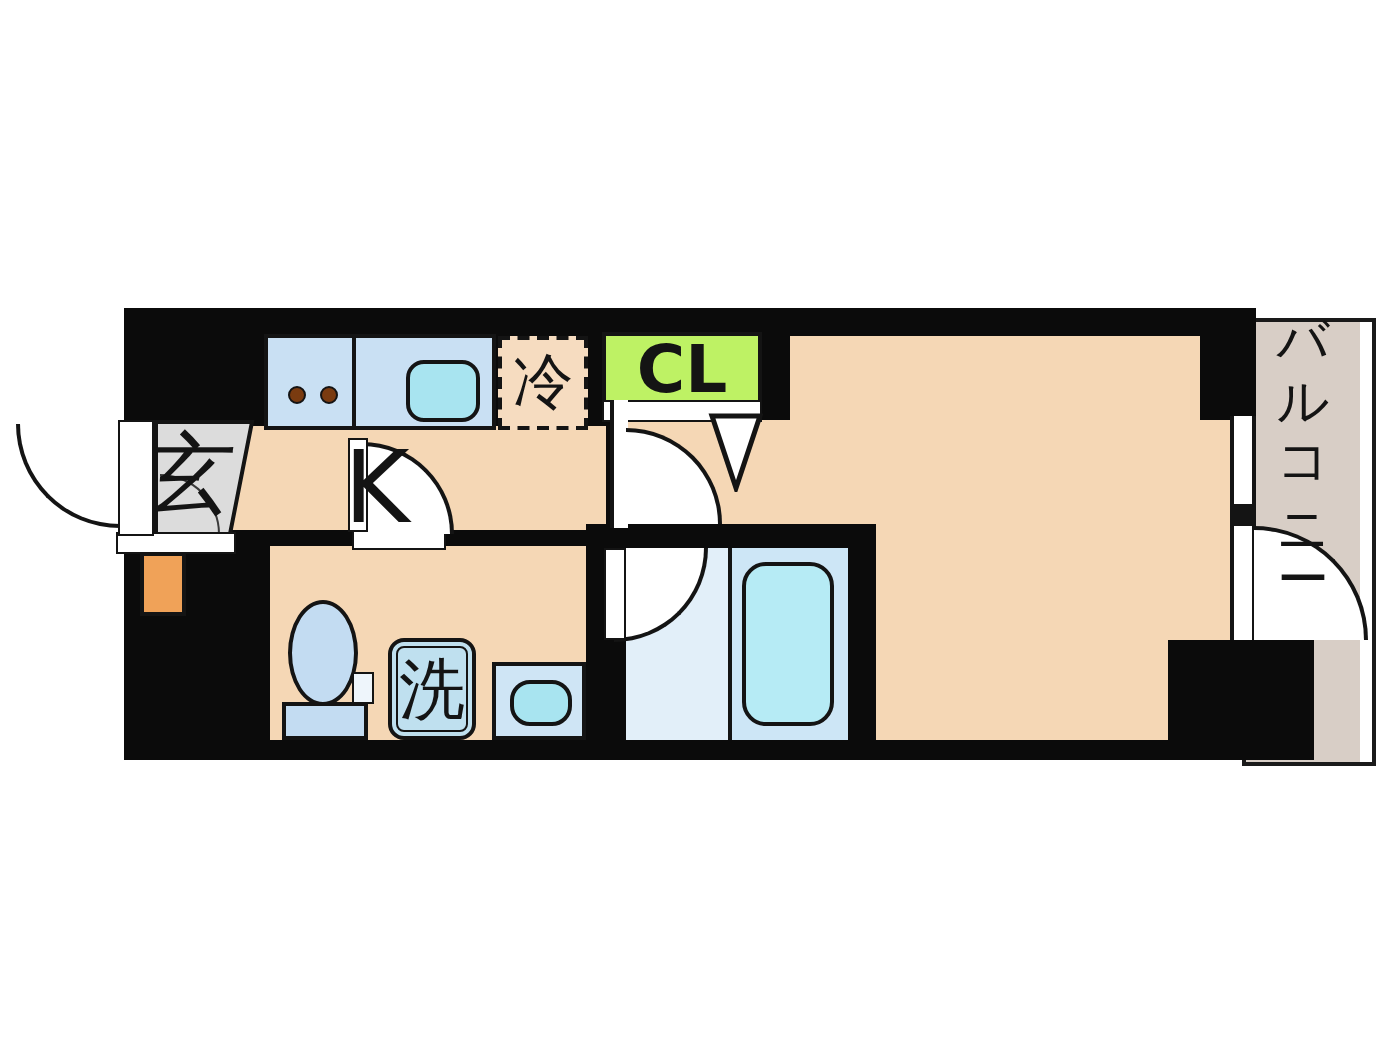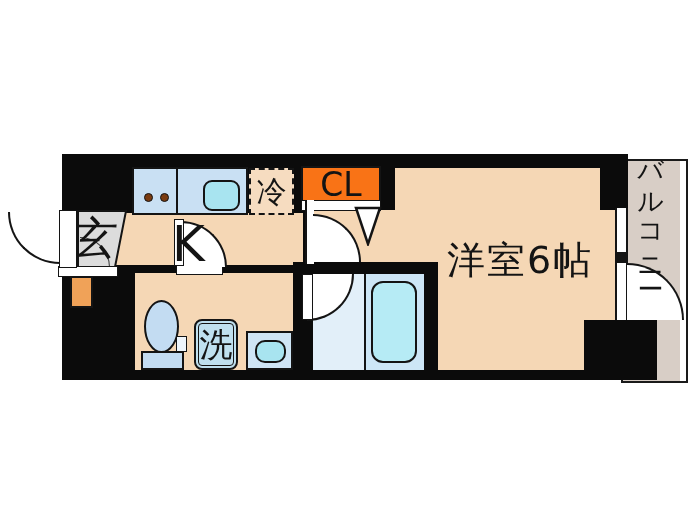--- a/index.html
+++ b/index.html
@@ -60,22 +60,22 @@
     <div class="abs" style="left:10px; top:24px; width:9px; height:9px; border-radius:50%; background:#7a3b10; border:1.5px solid #141414;"></div>
     <div class="abs" style="left:26px; top:24px; width:9px; height:9px; border-radius:50%; background:#7a3b10; border:1.5px solid #141414;"></div>
     <div class="abs" style="left:69px; top:11px; width:37px; height:31px; background:#a8e4f0; border:2.5px solid #141414; border-radius:9px;"></div>
   </div>
 
   <div class="abs center txt" style="left:249px; top:168px; width:45px; height:47px; background:#f6dcc0;
               border:2px dashed #141414; font-size:30px;">
     <span>冷</span>
   </div>
 
-  <div class="abs center txt" style="left:301px; top:166px; width:80px; height:36px; background:#f97316;
-              border:2.5px solid #141414; font-size:33px;">
+  <div class="abs center txt" style="left:301px; top:166px; width:80px; height:36px; background:#bef264;
+              border:2.5px solid #141414; font-size:33px;font-weight:bold;">
     <span>CL</span>
   </div>
   <div class="abs" style="left:301px; top:200px; width:80px; height:11px; background:#ffffff; border:1.5px solid #141414;"></div>
   <svg class="abs" style="left:352px; top:206px;" width="32" height="40" viewBox="0 0 32 40">
     <polygon points="4,2 28,2 16,38" fill="#ffffff" stroke="#141414" stroke-width="2.5"></polygon>
   </svg>
 
   <div class="abs" style="left:305px; top:200px; width:9px; height:64px; background:#ffffff; border-left:2.5px solid #141414;"></div>
   <div class="sector sec-ne" style="left:313px; top:214px; width:48px; height:48px;"></div>
 
@@ -107,23 +107,20 @@
               border:2.5px solid #141414; border-radius:8px; font-size:33px;">
     <div class="abs" style="left:2px; top:2px; right:2px; bottom:2px; border:1.5px solid #141414; border-radius:4px;"></div>
     <span style="position:relative;">洗</span>
   </div>
 
   <div class="abs" style="left:246px; top:331px; width:47px; height:39px; background:#cfe5f5; border:2px solid #141414;">
     <div class="abs" style="left:7px; top:7px; width:31px; height:23px; background:#a8e4f0;
                 border:2px solid #141414; border-radius:10px;"></div>
   </div>
 
-  <div class="abs center txt" style="left:404px; top:237px; width:232px; height:46px; font-size:38px; letter-spacing:2px;">
-    <span>洋室6帖</span>
-  </div>
 
   <div class="abs txt" style="left:172px; top:219px; font-size:50px;">
     <span>K</span>
   </div>
 
   <div class="abs txt vtext" style="left:638px; top:141px; height:195px; font-size:26px;">
     <span>バルコニー</span>
   </div>
 
 </div>

